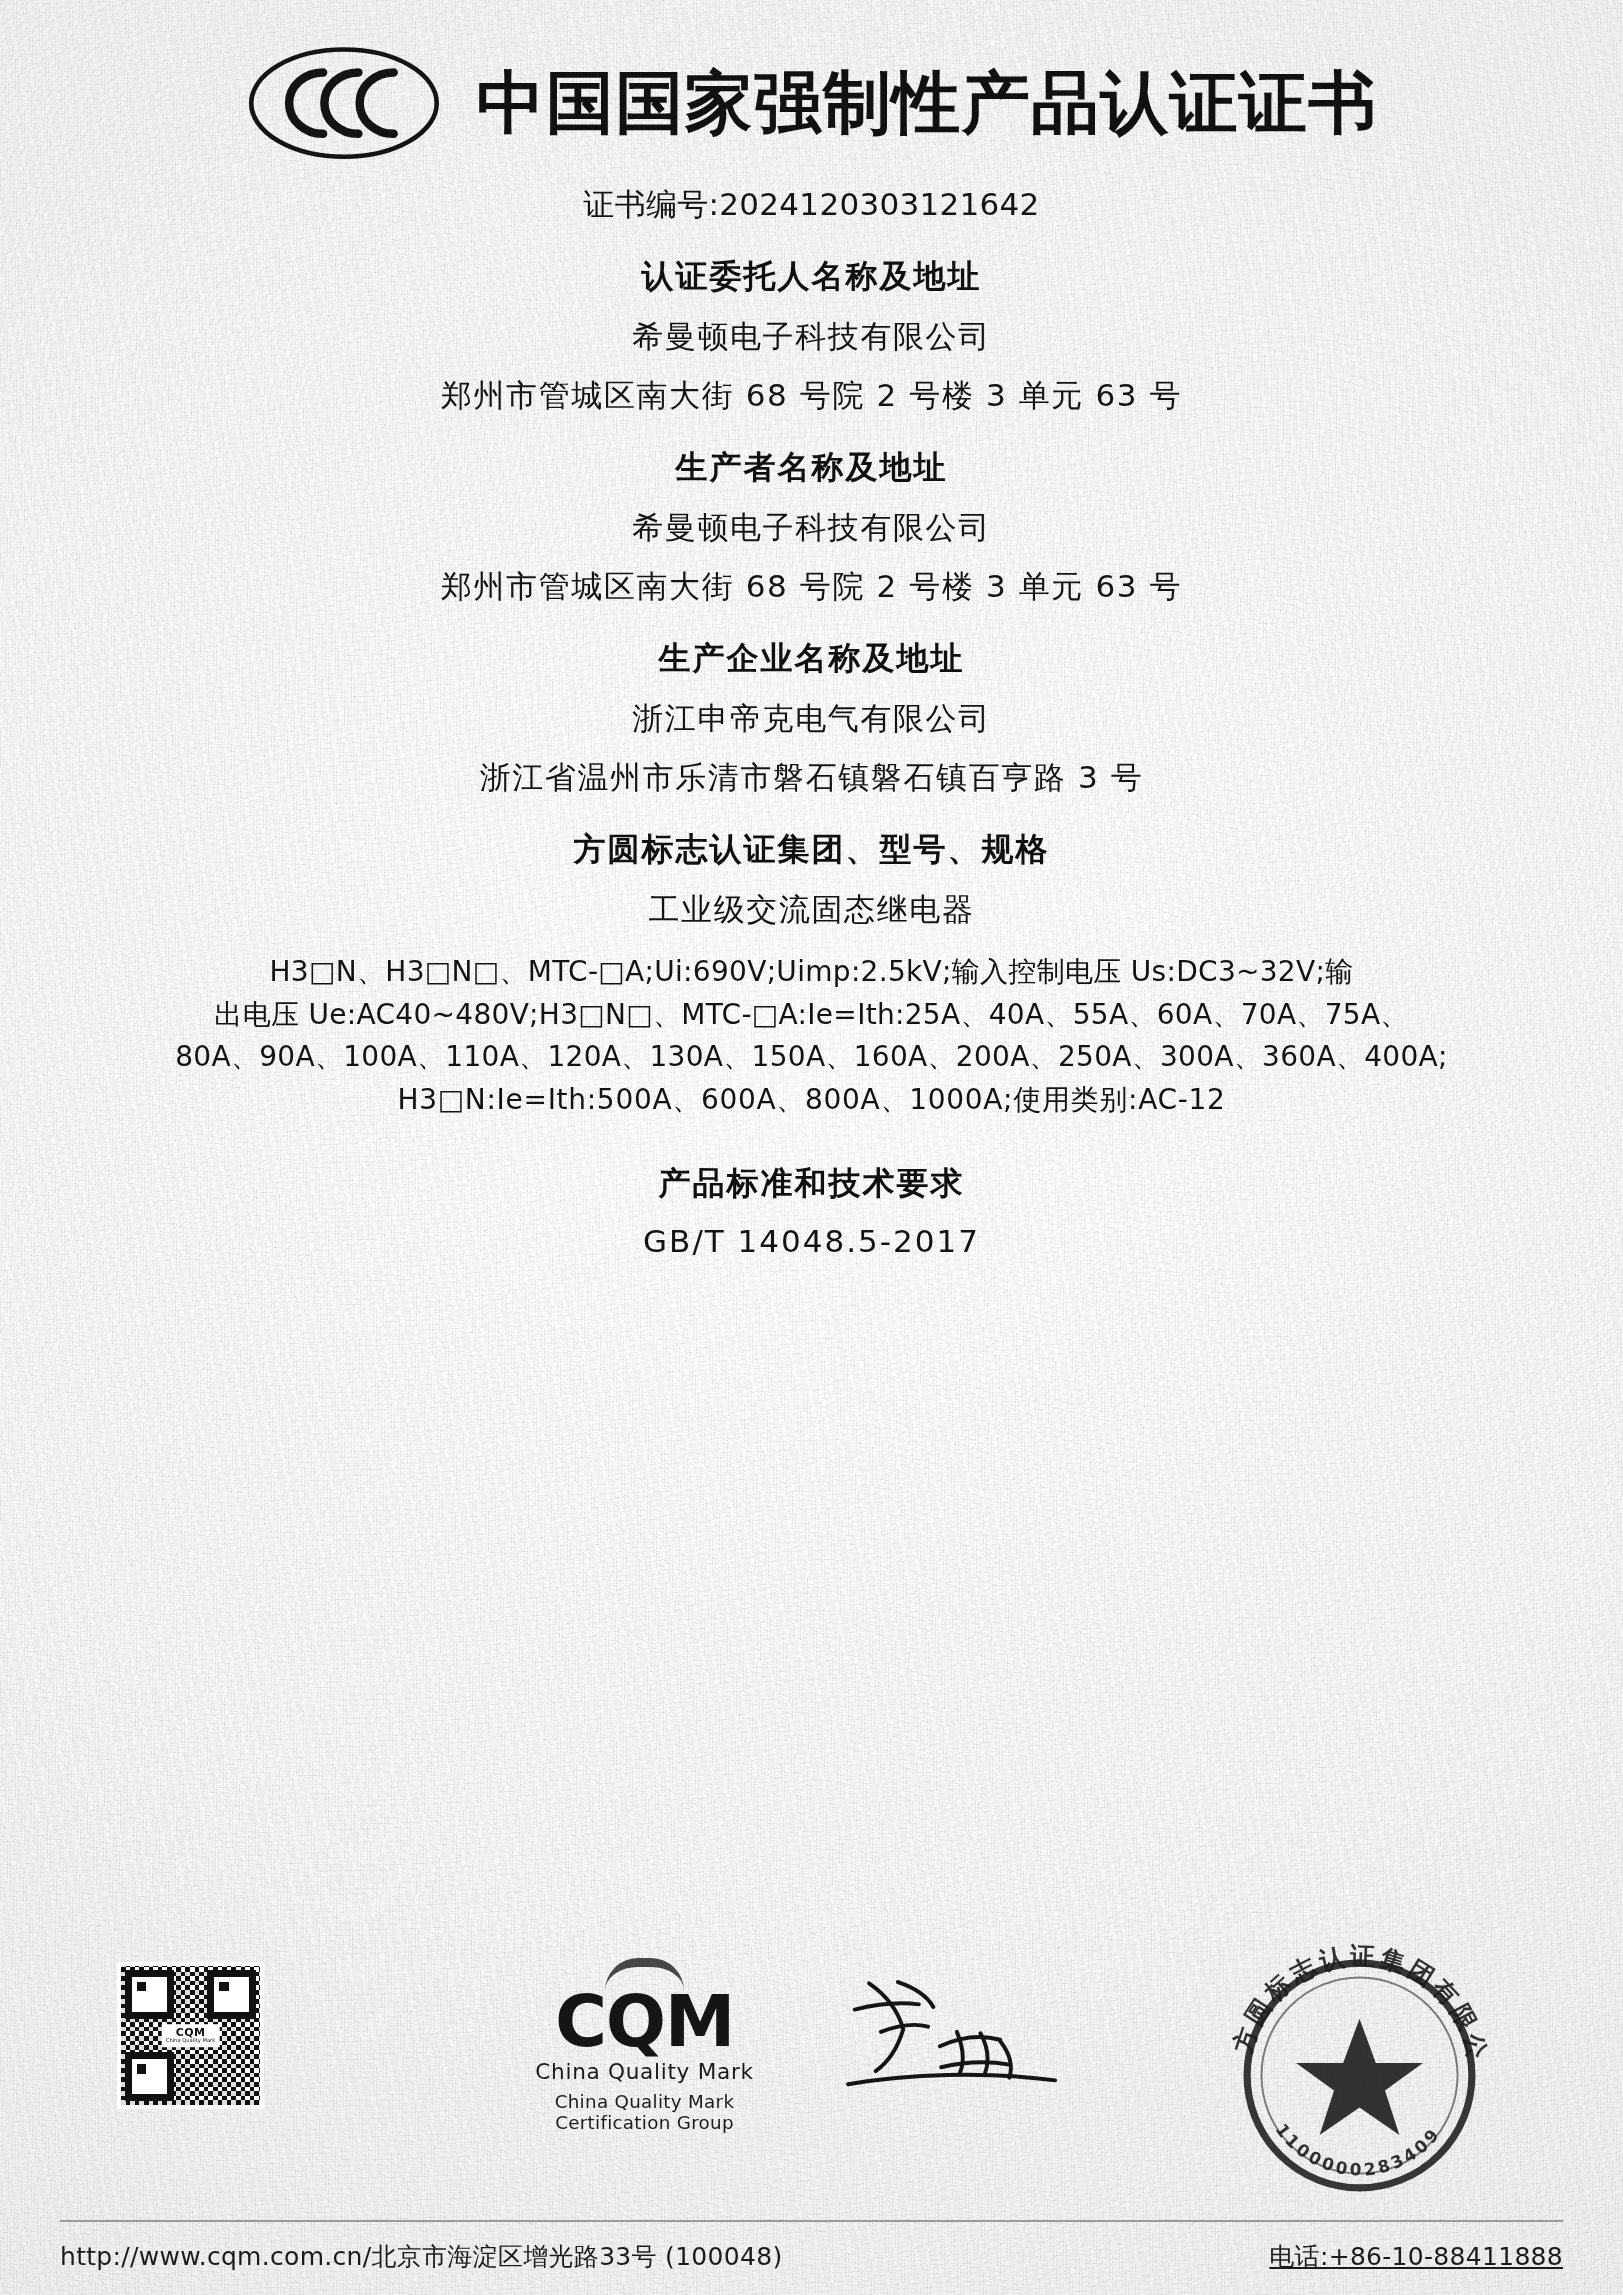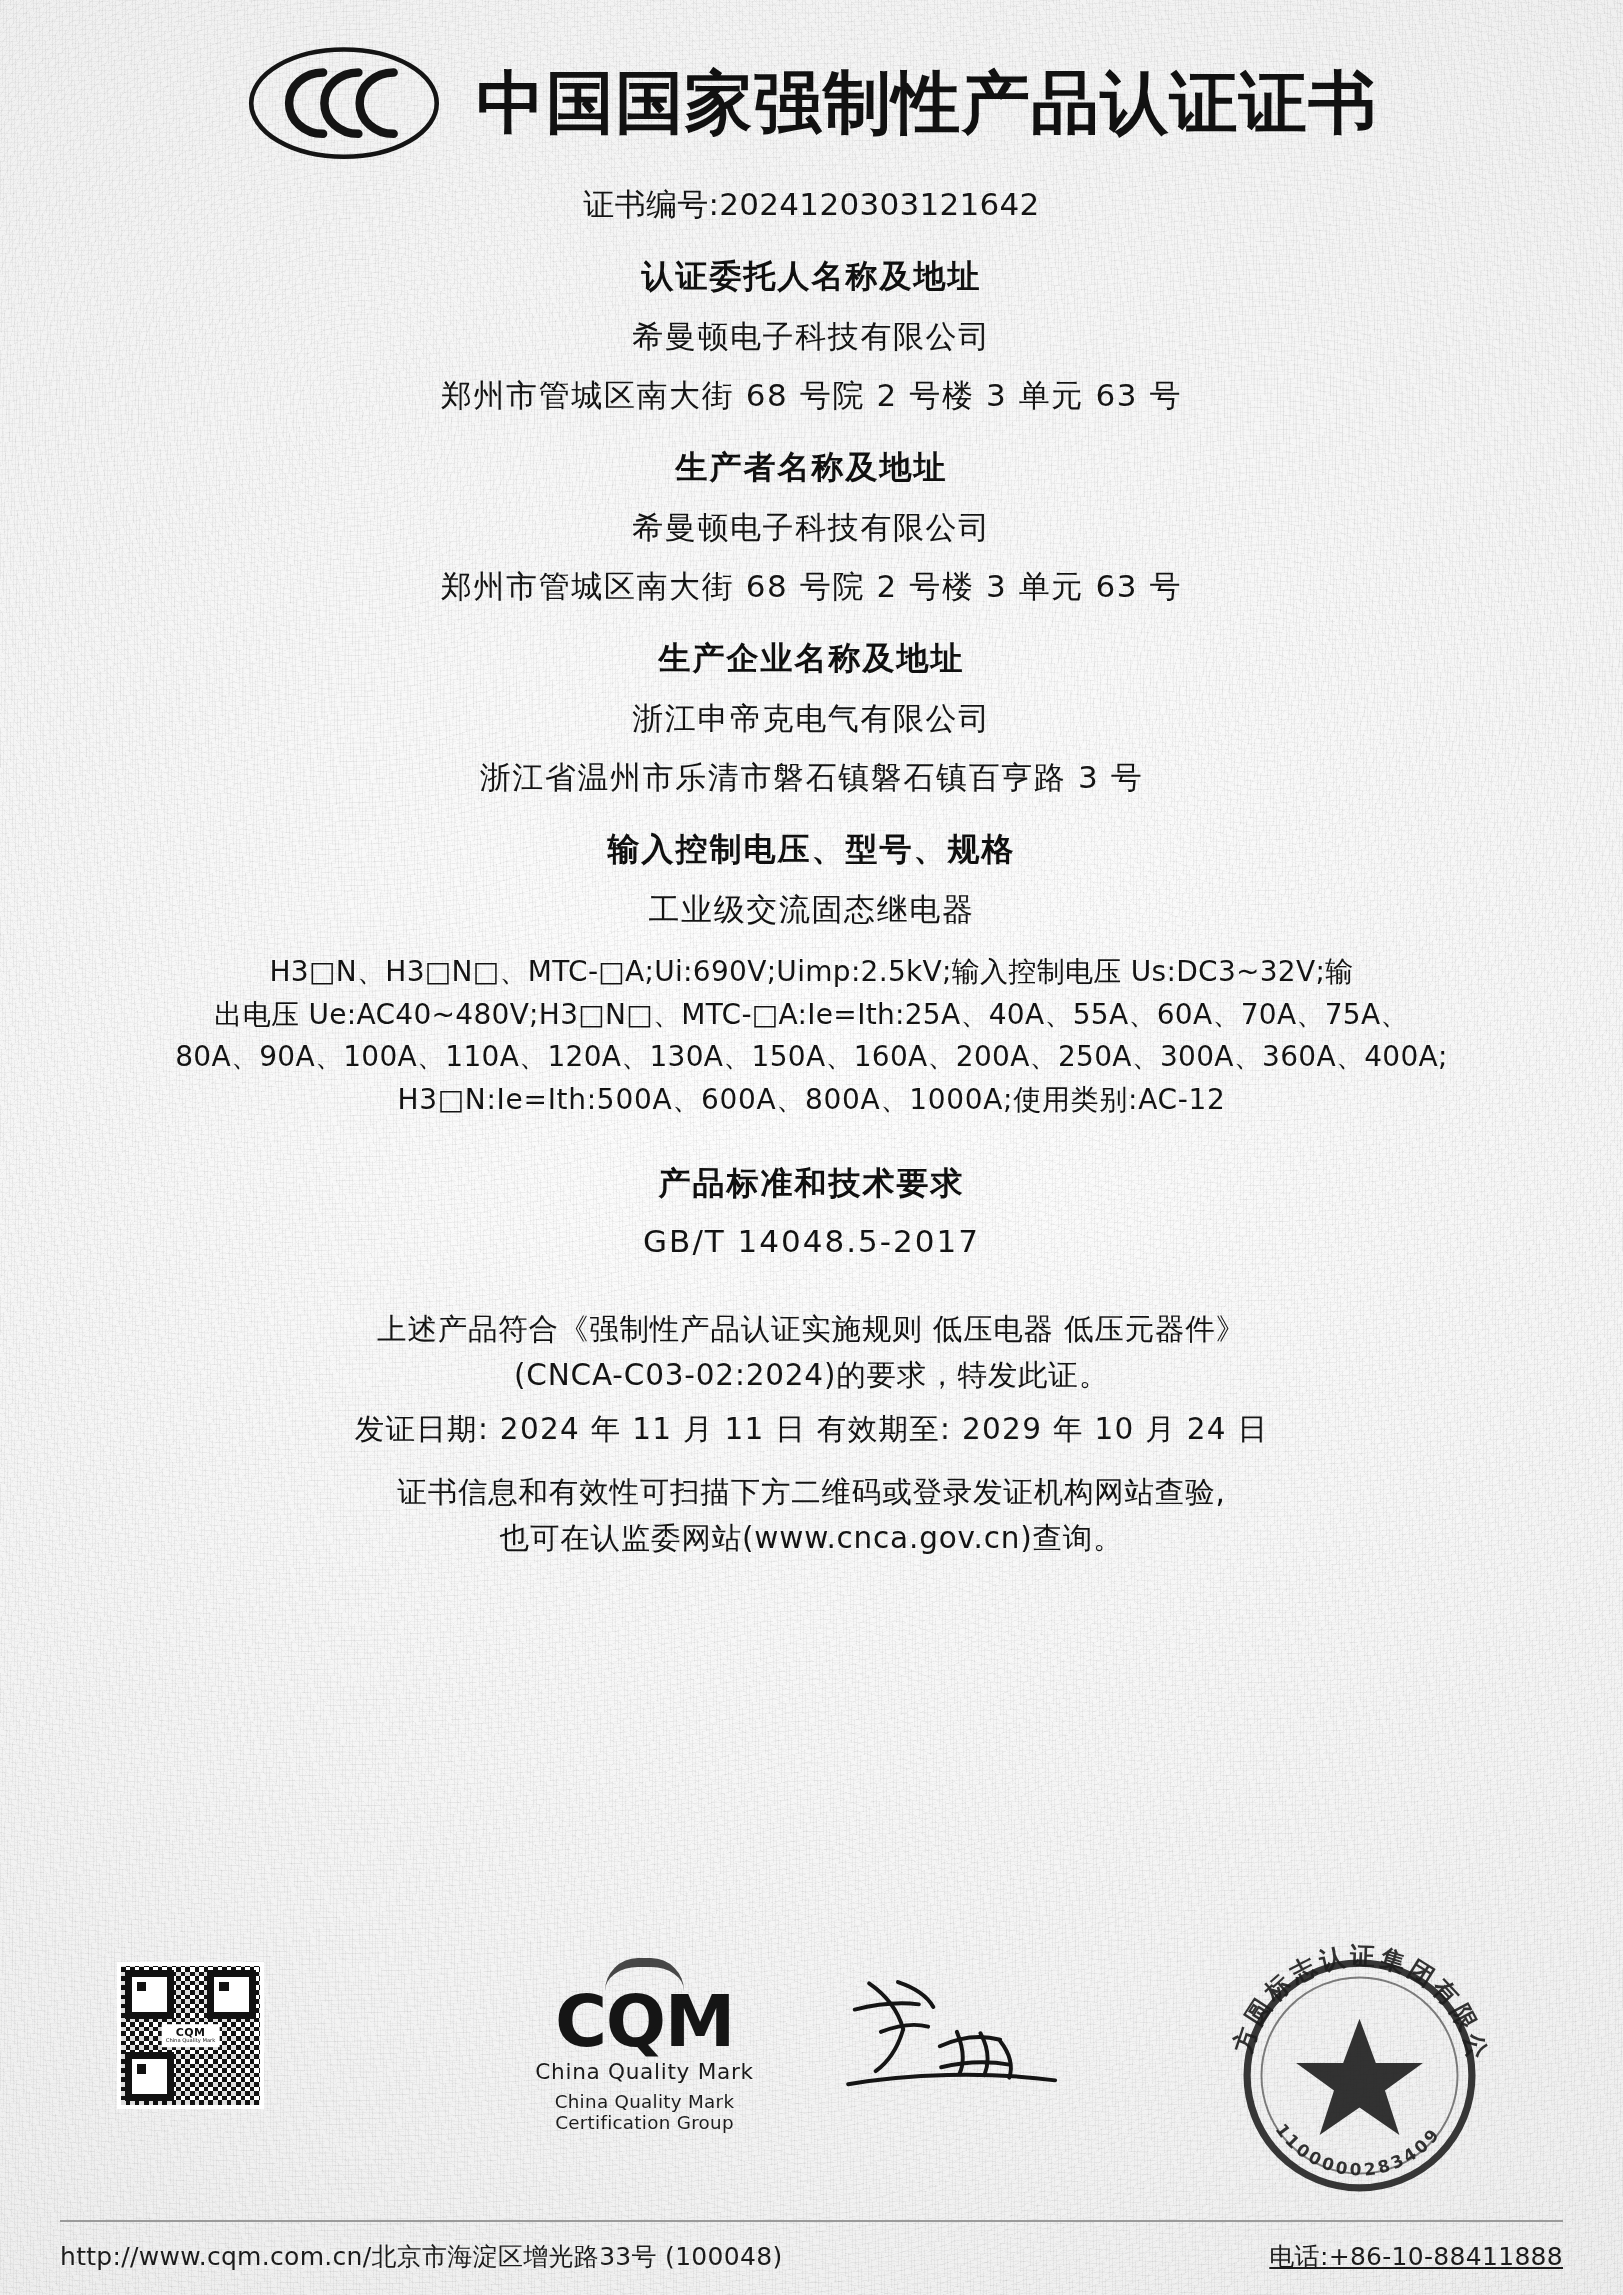--- a/index.html
+++ b/index.html
@@ -309,42 +309,35 @@
       <div class="sec-line">郑州市管城区南大街 68 号院 2 号楼 3 单元 63 号</div>
     </div>
 
     <div class="section">
       <div class="sec-title">生产企业名称及地址</div>
       <div class="sec-line">浙江申帝克电气有限公司</div>
       <div class="sec-line">浙江省温州市乐清市磐石镇磐石镇百亨路 3 号</div>
     </div>
 
     <div class="section">
-      <div class="sec-title">输入控制电压、型号、规格</div>
+      <div class="sec-title">方圆标志认证集团、型号、规格</div>
       <div class="sec-line">工业级交流固态继电器</div>
       <div class="spec-block">
         <div class="spec-line wide">H3□N、H3□N□、MTC-□A;Ui:690V;Uimp:2.5kV;输入控制电压 Us:DC3~32V;输</div>
         <div class="spec-line wide">出电压 Ue:AC40~480V;H3□N□、MTC-□A:Ie=Ith:25A、40A、55A、60A、70A、75A、</div>
         <div class="spec-line wide">80A、90A、100A、110A、120A、130A、150A、160A、200A、250A、300A、360A、400A;</div>
         <div class="spec-line">H3□N:Ie=Ith:500A、600A、800A、1000A;使用类别:AC-12</div>
       </div>
     </div>
 
     <div class="section std-block">
       <div class="sec-title">产品标准和技术要求</div>
       <div class="std-value">GB/T 14048.5-2017</div>
     </div>
 
-    <div class="statement">
-      <div>上述产品符合《强制性产品认证实施规则  低压电器  低压元器件》</div>
-      <div>(CNCA-C03-02:2024)的要求，特发此证。</div>
-      <div class="dates">发证日期: 2024 年 11 月 11 日  有效期至: 2029 年 10 月 24 日</div>
-      <div class="verify">证书信息和有效性可扫描下方二维码或登录发证机构网站查验,</div>
-      <div>也可在认监委网站(www.cnca.gov.cn)查询。</div>
-    </div>
   </div>
 
   <div class="bottom">
 
     <div class="qr">
       <div class="qr-grid">
         <div class="finder f-tl">
             <i></i>
           </div>
         <div class="finder f-tr">

